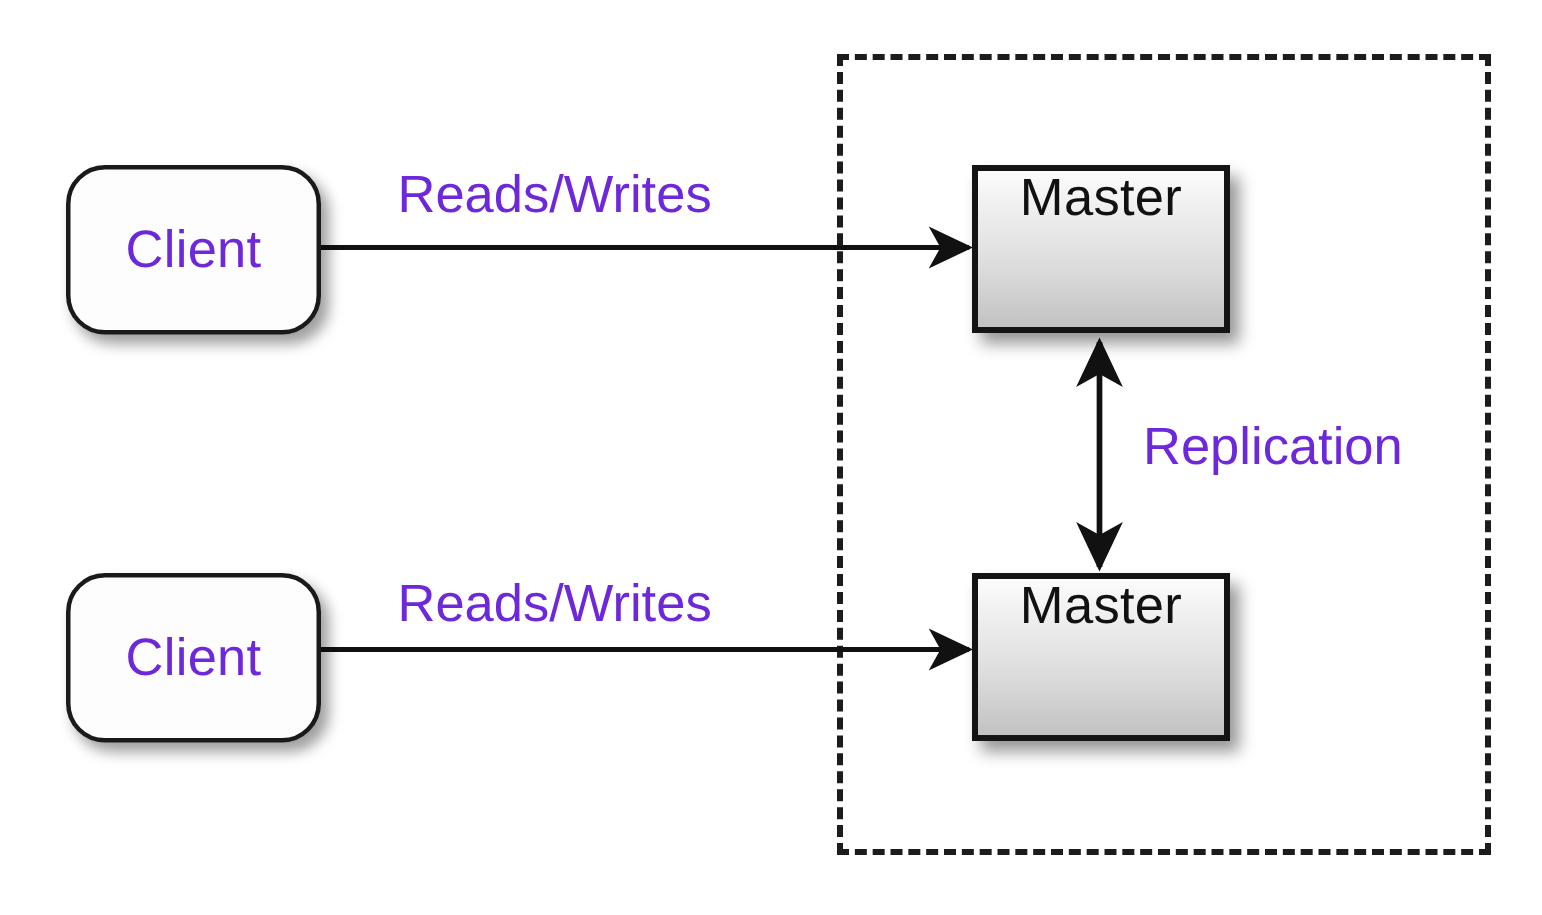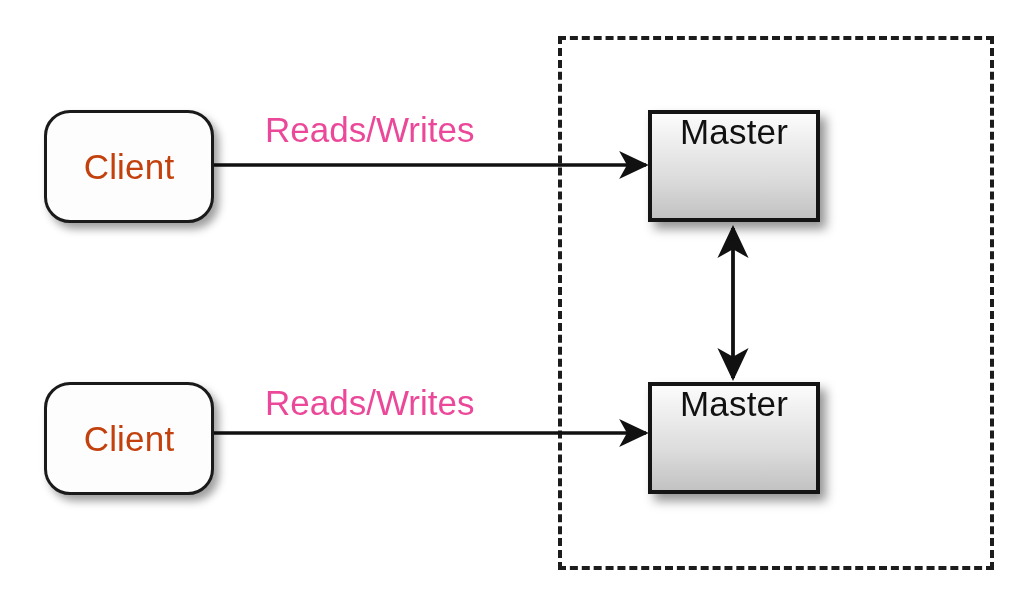--- a/index.html
+++ b/index.html
@@ -31,21 +31,21 @@
     background: #fdfdfd;
     border: 3px solid #1a1a1a;
     border-radius: 26px;
     box-shadow: 5px 6px 9px rgba(0,0,0,0.38);
     display: flex;
     align-items: center;
     justify-content: center;
   }
   .client-node .node-label {
     font-size: 35px;
-    color: #c2410c;
+    color: #6d28d9;
     letter-spacing: 0.2px;
     line-height: 1;
   }
 
   
   .master-node {
     position: absolute;
     box-sizing: border-box;
     background: linear-gradient(to bottom, #fcfcfc 0%, #f2f2f2 18%, #dcdcdc 62%, #c2c2c2 100%);
     border: 4px solid #141414;
@@ -58,21 +58,21 @@
     font-size: 35px;
     color: #111111;
     letter-spacing: 0.2px;
     line-height: 1;
   }
 
   
   .edge-label {
     position: absolute;
     font-size: 35px;
-    color: #ec4899;
+    color: #6d28d9;
     line-height: 1;
     white-space: nowrap;
   }
 
   
   #arrows {
     position: absolute;
     left: 0;
     top: 0;
     width: 1028px;
@@ -117,14 +117,15 @@
   </div>
 
   <div class="master-node" style="left:648px; top:382px; width:172px; height:112px;">
     <span class="node-label">Master</span>
   </div>
 
   <div class="edge-label" style="left:265px; top:112px;">Reads/Writes</div>
 
   <div class="edge-label" style="left:265px; top:385px;">Reads/Writes</div>
 
+  <div class="edge-label" style="left:762px; top:280px;">Replication</div>
 
 </div>
 
 </body></html>

